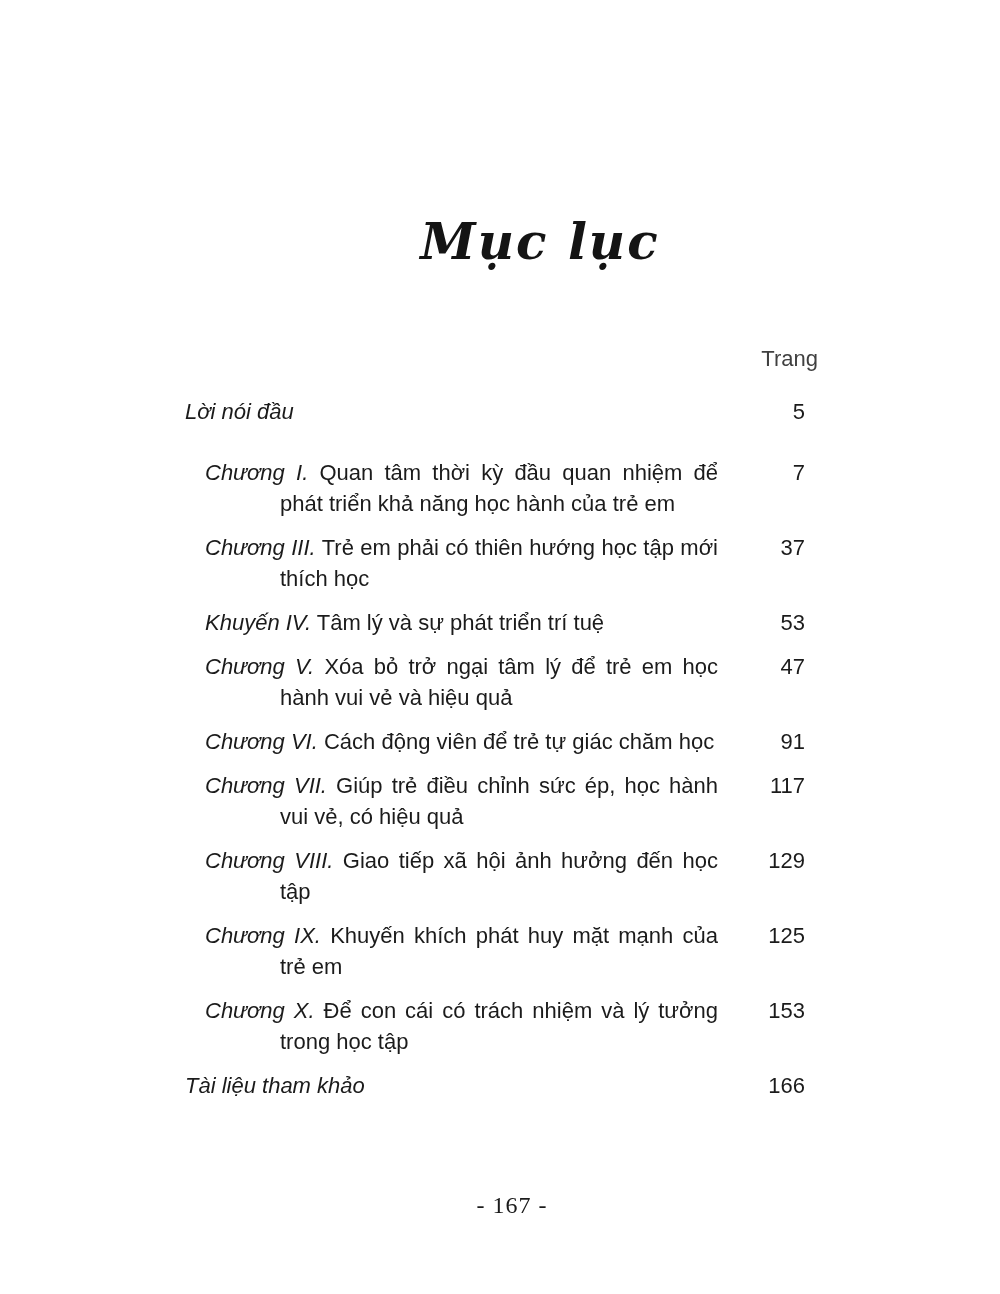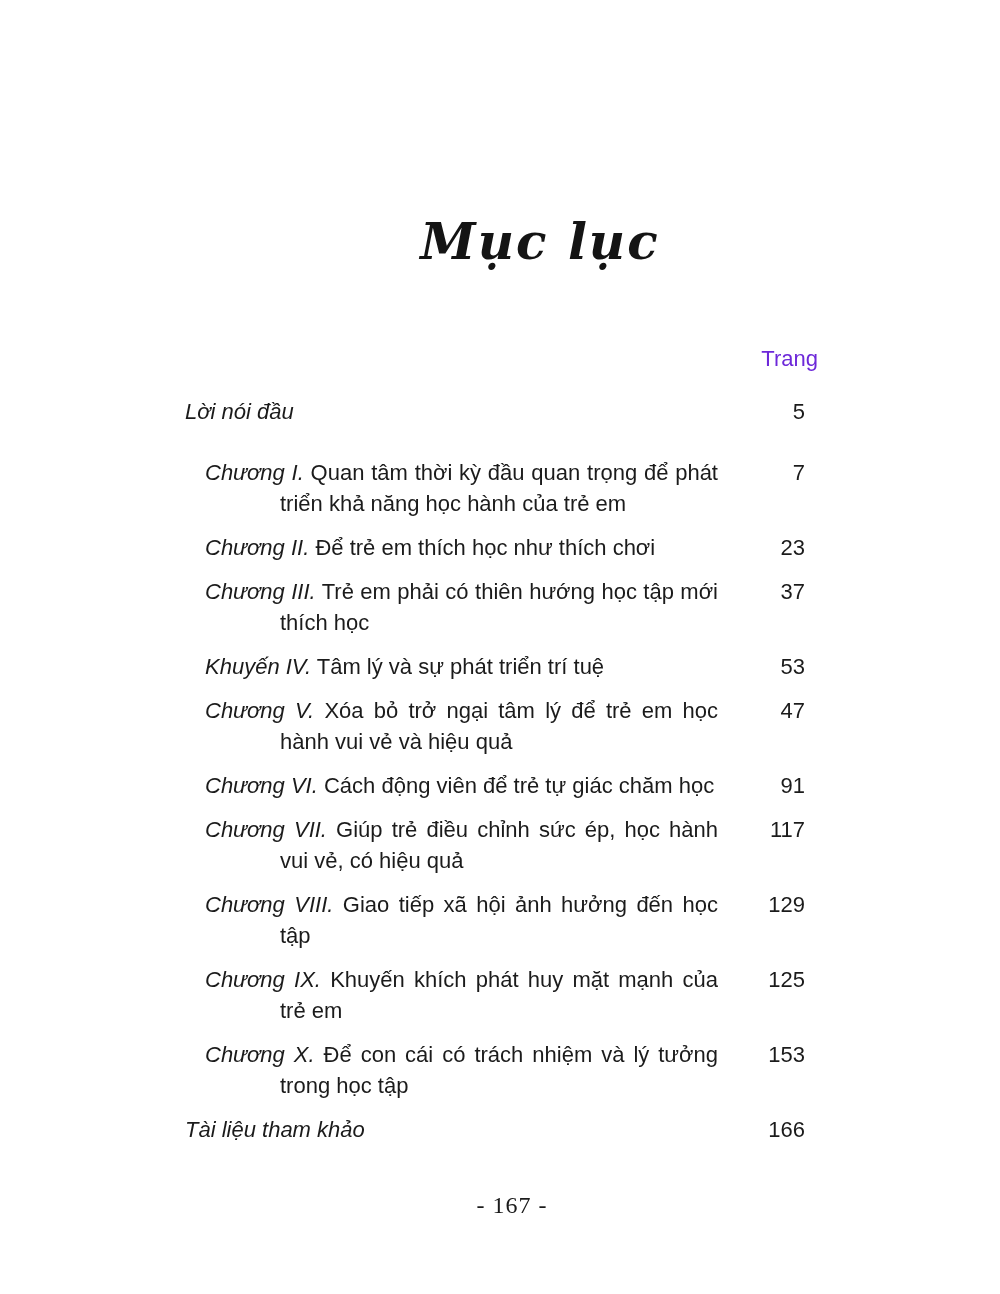--- a/index.html
+++ b/index.html
@@ -34,21 +34,21 @@
     position: absolute;
     top: 345px;
     left: 185px;
     width: 633px;
   }
   .col-header {
     text-align: right;
     font-size: 22px;
     line-height: 27px;
     margin-bottom: 24px;
-    color: #6d28d9;
+    color: #404040;
   }
   .entry {
     display: flex;
     align-items: flex-start;
     font-size: 22px;
     line-height: 31px;
     margin-bottom: 13px;
     gap: 22px;
   }
   .entry.gap-after {
@@ -97,28 +97,24 @@
   <div class="toc">
 
     <div class="col-header">Trang</div>
 
     <div class="entry full-italic gap-after">
       <div class="entry-title">Lời nói đầu</div>
       <div class="entry-page">5</div>
     </div>
 
     <div class="entry">
-      <div class="entry-title"><span class="chapter-label">Chương I.</span> <span>Quan tâm thời kỳ đầu quan trọng để phát triển khả năng học hành của trẻ em</span></div>
+      <div class="entry-title"><span class="chapter-label">Chương I.</span> <span>Quan tâm thời kỳ đầu quan nhiệm để phát triển khả năng học hành của trẻ em</span></div>
       <div class="entry-page">7</div>
     </div>
 
-    <div class="entry">
-      <div class="entry-title"><span class="chapter-label">Chương II.</span> <span>Để trẻ em thích học như thích chơi</span></div>
-      <div class="entry-page">23</div>
-    </div>
 
     <div class="entry">
       <div class="entry-title"><span class="chapter-label">Chương III.</span> <span>Trẻ em phải có thiên hướng học tập mới thích học</span></div>
       <div class="entry-page">37</div>
     </div>
 
     <div class="entry">
       <div class="entry-title"><span class="chapter-label">Khuyến IV.</span> <span>Tâm lý và sự phát triển trí tuệ</span></div>
       <div class="entry-page">53</div>
     </div>

